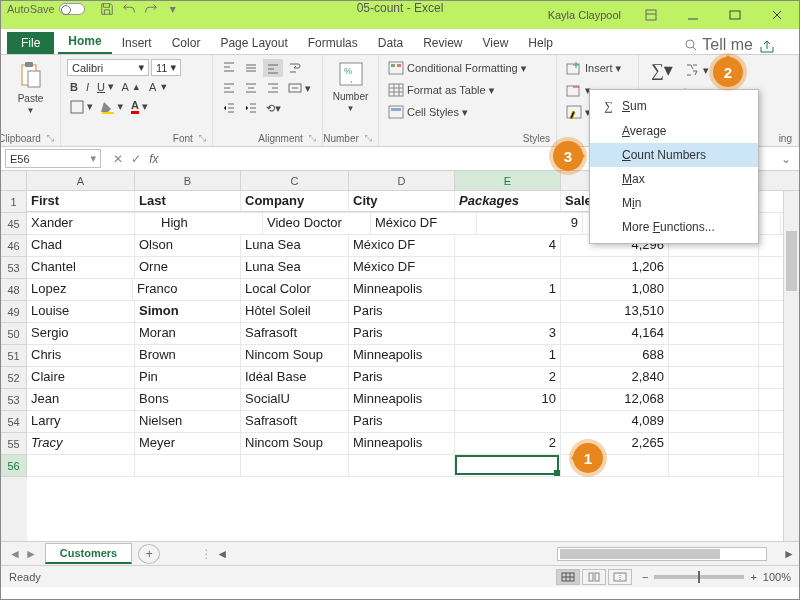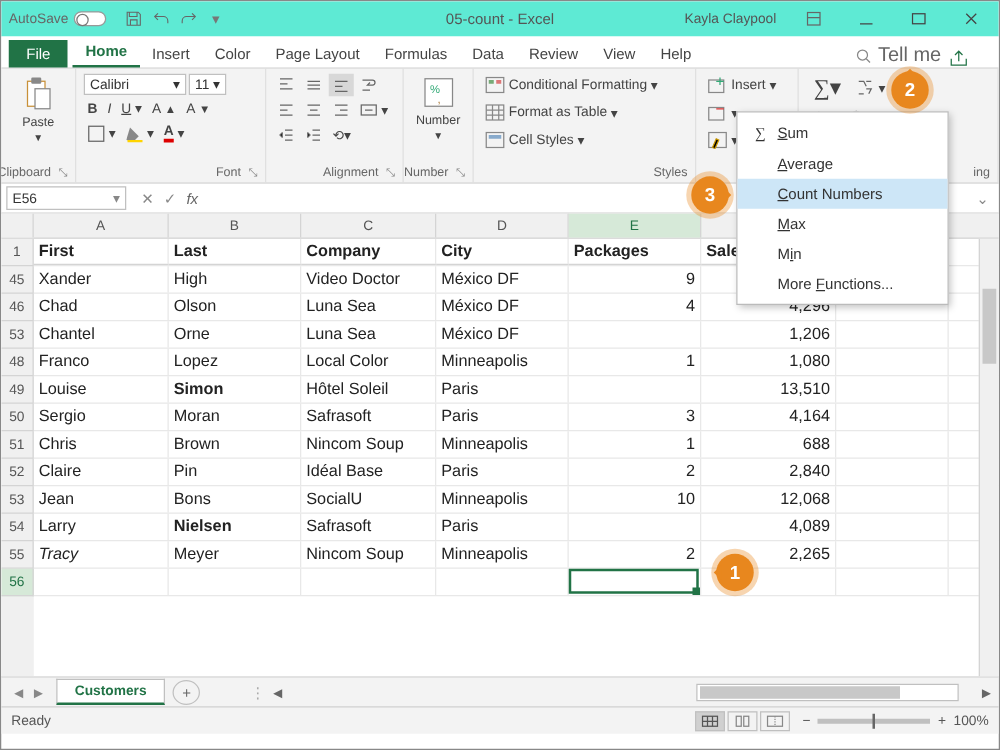--- a/index.html
+++ b/index.html
@@ -1,18 +1,18 @@
 <!DOCTYPE html>
 <html><head>
 <meta charset="utf-8">
 <style>
   * { box-sizing: border-box; margin: 0; padding: 0; font-family: "Segoe UI", Arial, sans-serif; }
   body { width: 800px; height: 600px; background: #fff; overflow: hidden; font-size: 12px; color: #333; position: relative; border:1px solid #888;}
   
-  .titlebar { height: 28px; background: #5eead4; display: flex; align-items: center; position: relative; border-bottom: 0; gap: 36px; }
+  .titlebar { height: 28px; background: #bef264; display: flex; align-items: flex-start; position: relative; border-bottom: 0; gap: 36px; }
   .titlebar .left { display: flex; align-items: center; gap: 6px; padding-left: 6px; }
   .autosave { font-size: 11px; color: #666; display: flex; align-items: center; gap: 4px; }
   .switch { width: 26px; height: 12px; border: 1px solid #999; border-radius: 7px; position: relative; background:#fff;}
   .switch::after{content:'';position:absolute;left:1px;top:1px;width:8px;height:8px;border:1px solid #777;border-radius:50%;}
   .qat { display:flex; gap:6px; margin-left:8px; align-items:center;}
   .qat-icon { width:16px; height:16px; display:flex; align-items:center; justify-content:center; color:#777;}
   .titlebar .center { position:absolute; left:0; right:0; text-align:center; pointer-events:none; font-size:12px; color:#555;}
   .titlebar .right { margin-left:auto; display:flex; align-items:center; gap:2px; padding-right:2px;}
   .user { font-size:11px; color:#555; margin-right:8px;}
   .winbtn { width:40px; height:28px; display:flex; align-items:center; justify-content:center; color:#555; }
@@ -433,27 +433,27 @@
         <div class="rowhead">54</div>
         <div class="rowhead">55</div>
         <div class="rowhead sel">56</div>
       </div>
     <div class="cells" id="cells">
         <div class="crow head">
           <div class="cell" style="width: 108px;">First</div>
           <div class="cell" style="width: 106px;">Last</div>
           <div class="cell" style="width: 108px;">Company</div>
           <div class="cell" style="width: 106px;">City</div>
-          <div class="cell" style="width: 106px;">Packages</div>
+          <div class="cell" style="width: 106px; font-style: italic;">Packages</div>
           <div class="cell" style="width: 108px;">Sales</div>
           <div class="cell" style="width: 90px;"></div>
         </div>
         <div class="crow">
           <div class="cell" style="width: 108px;">Xander</div>
-          <div class="cell" style="width: 106px;">High</div>
+          <div class="cell" style="width: 106px; margin-left: 22px;">High</div>
           <div class="cell" style="width: 108px;">Video Doctor</div>
           <div class="cell" style="width: 106px;">México DF</div>
           <div class="cell num" style="width: 106px;">9</div>
           <div class="cell num" style="width: 108px;">10,879</div>
           <div class="cell" style="width: 90px;"></div>
         </div>
         <div class="crow">
           <div class="cell" style="width: 108px;">Chad</div>
           <div class="cell" style="width: 106px;">Olson</div>
           <div class="cell" style="width: 108px;">Luna Sea</div>
@@ -465,22 +465,22 @@
         <div class="crow">
           <div class="cell" style="width: 108px;">Chantel</div>
           <div class="cell" style="width: 106px;">Orne</div>
           <div class="cell" style="width: 108px;">Luna Sea</div>
           <div class="cell" style="width: 106px;">México DF</div>
           <div class="cell num" style="width: 106px;"></div>
           <div class="cell num" style="width: 108px;">1,206</div>
           <div class="cell" style="width: 90px;"></div>
         </div>
         <div class="crow">
+          <div class="cell" style="width: 106px;">Lopez</div>
           <div class="cell" style="width: 108px;">Franco</div>
-          <div class="cell" style="width: 106px;">Lopez</div>
           <div class="cell" style="width: 108px;">Local Color</div>
           <div class="cell" style="width: 106px;">Minneapolis</div>
           <div class="cell num" style="width: 106px;">1</div>
           <div class="cell num" style="width: 108px;">1,080</div>
           <div class="cell" style="width: 90px;"></div>
         </div>
         <div class="crow">
           <div class="cell" style="width: 108px;">Louise</div>
           <div class="cell" style="width: 106px; font-weight: bold;">Simon</div>
           <div class="cell" style="width: 108px;">Hôtel Soleil</div>
@@ -520,21 +520,21 @@
           <div class="cell" style="width: 108px;">Jean</div>
           <div class="cell" style="width: 106px;">Bons</div>
           <div class="cell" style="width: 108px;">SocialU</div>
           <div class="cell" style="width: 106px;">Minneapolis</div>
           <div class="cell num" style="width: 106px;">10</div>
           <div class="cell num" style="width: 108px;">12,068</div>
           <div class="cell" style="width: 90px;"></div>
         </div>
         <div class="crow">
           <div class="cell" style="width: 108px;">Larry</div>
-          <div class="cell" style="width: 106px; font-weight: bold;">Nielsen</div>
+          <div class="cell" style="width: 106px;">Nielsen</div>
           <div class="cell" style="width: 108px;">Safrasoft</div>
           <div class="cell" style="width: 106px;">Paris</div>
           <div class="cell num" style="width: 106px;"></div>
           <div class="cell num" style="width: 108px;">4,089</div>
           <div class="cell" style="width: 90px;"></div>
         </div>
         <div class="crow">
           <div class="cell" style="width: 108px; font-style: italic;">Tracy</div>
           <div class="cell" style="width: 106px;">Meyer</div>
           <div class="cell" style="width: 108px;">Nincom Soup</div>

